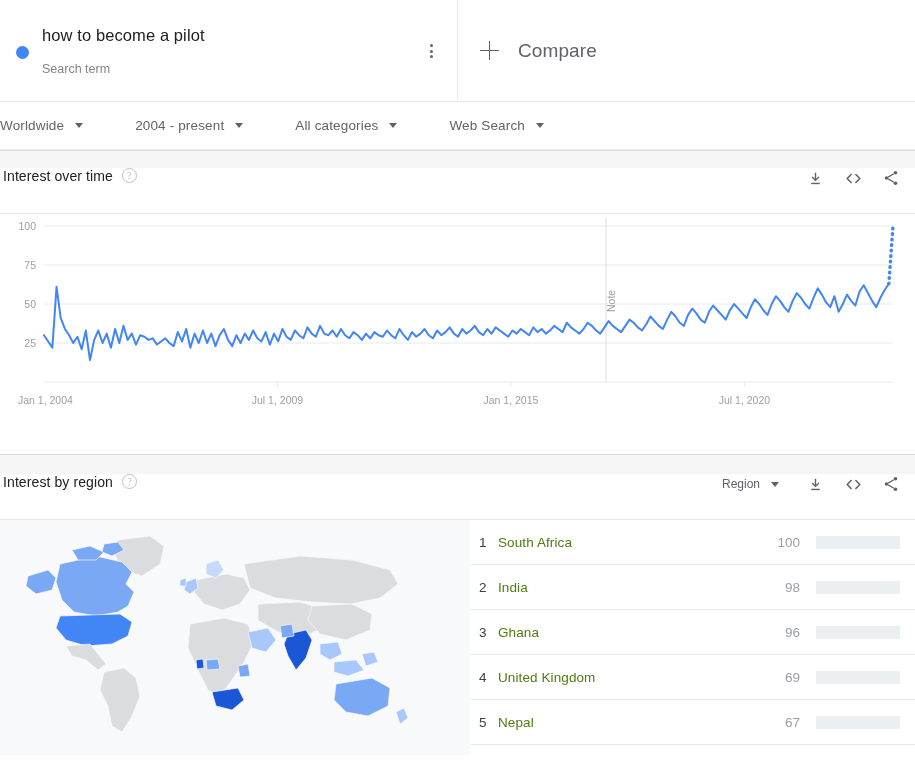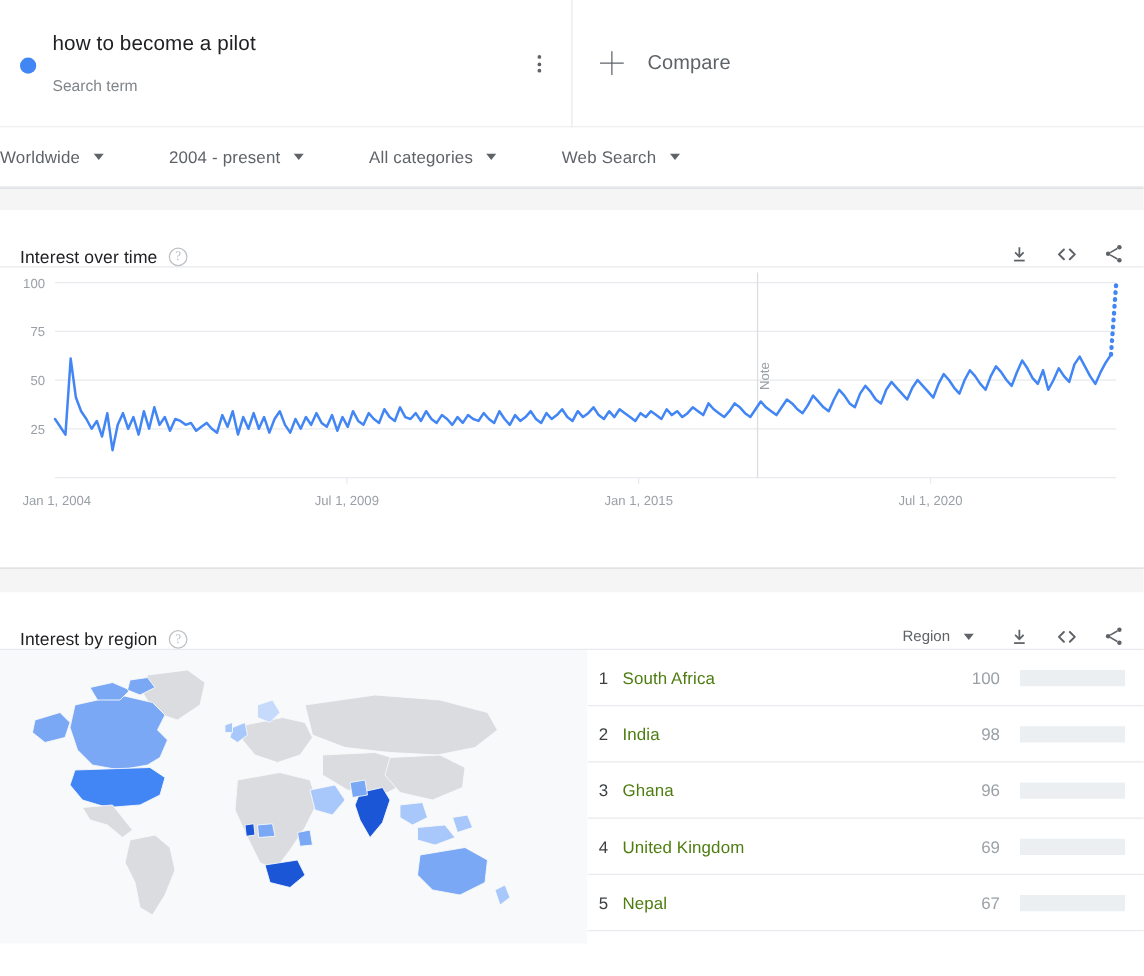--- a/index.html
+++ b/index.html
@@ -38,21 +38,21 @@
     flex: 1; display: flex; align-items: center; padding-left: 22px; cursor: pointer;
   }
   .plus-icon {
     width: 20px; height: 20px; position: relative; margin-right: 18px; flex:0 0 20px;
   }
   .plus-icon:before, .plus-icon:after {
     content:""; position:absolute; background:#5f6368;
   }
   .plus-icon:before { left:0; top:9px; width:19px; height:1.6px; }
   .plus-icon:after { top:0; left:8.7px; height:19px; width:1.6px; }
-  .compare-label { font-size: 16px; color: #5f6368; letter-spacing:.1px; }
+  .compare-label { font-size: 19px; color: #5f6368; letter-spacing:.1px; }
 
   
   .filter-bar {
     height: 48px; display: flex; align-items: center;
     padding-left: 0; border-bottom: 1px solid #e8eaed; background:#fff;
   }
   .filter {
     display: flex; align-items: center; cursor: pointer;
     margin-right: 52px; font-size: 13.5px; color: #5f6368; letter-spacing:.15px;
   }
@@ -60,22 +60,22 @@
     width: 0; height: 0; margin-left: 11px;
     border-left: 4.5px solid transparent; border-right: 4.5px solid transparent;
     border-top: 5px solid #5f6368;
   }
 
   
   .grey-band { background: #f5f5f5; border-top: 1px solid #dadce0; }
   .card { background: #fff; }
 
   .card-head {
-    height: 46px; display: flex; align-items: flex-end;
-    padding: 0 14px 0 16px; border-bottom: 1px solid #e8eaed; position: relative;
+    height: 46px; display: flex; align-items: flex-start;
+    padding: 0 14px 0 3px; border-bottom: 1px solid #e8eaed; position: relative;
   }
   .card-title { font-size: 14px; color: #202124; letter-spacing:.1px;}
   .help-icon {
     width: 15px; height: 15px; border-radius: 50%; border: 1px solid #bdc1c6;
     color: #bdc1c6; font-size: 10.5px; line-height: 13px; text-align: center;
     margin-left: 9px; cursor: pointer; font-family: "Liberation Serif", serif;
   }
   .head-actions { margin-left: auto; display: flex; align-items: center; gap: 18px; }
   .icon-btn { cursor: pointer; display:flex; align-items:center; justify-content:center;
               width: 20px; height: 20px; }

